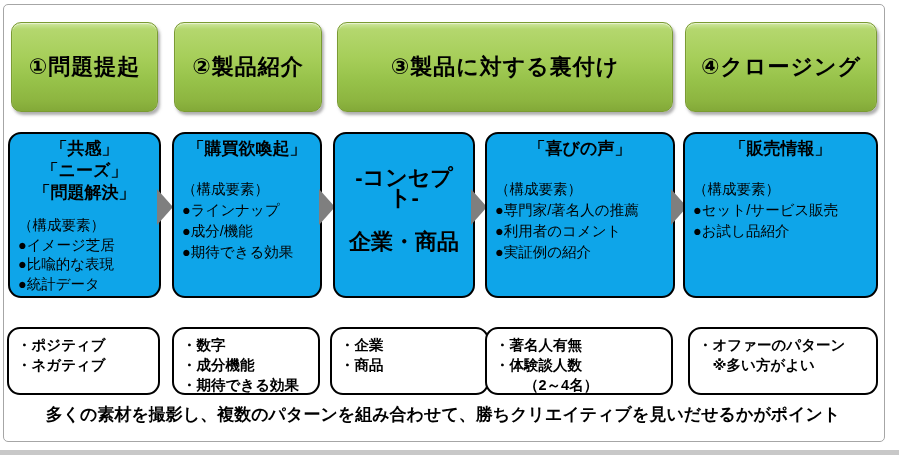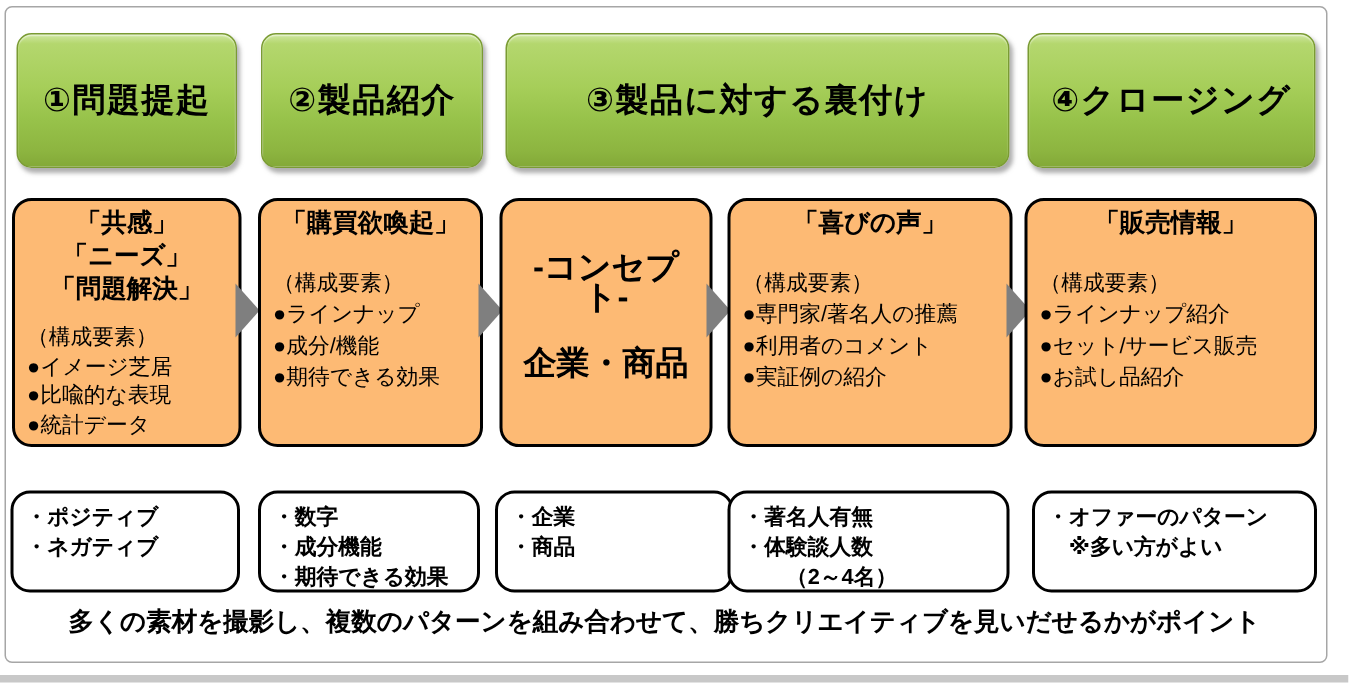--- a/index.html
+++ b/index.html
@@ -28,21 +28,21 @@
     font-size:22px;font-weight:bold;letter-spacing:1px;
   }
   .s1{left:11px;width:147px;}
   .s2{left:174px;width:148px;}
   .s3{left:337px;width:336px;}
   .s4{left:685px;width:192px;}
 
   
   .mid-box{
     position:absolute;top:132px;height:166px;box-sizing:border-box;
-    background:#fdba74;border:2px solid #000;border-radius:13px;
+    background:#0ea5e9;border:2px solid #000;border-radius:13px;
     padding:4px 7px 0 7px;
   }
   .m1{left:8px;width:153px;}
   .m2{left:172px;width:150px;}
   .m3{left:333px;width:142px;display:flex;flex-direction:column;justify-content:center;gap:24px;padding-bottom:14px;}
   .m4{left:485px;width:190px;}
   .m5{left:683px;width:195px;}
   .mid-title{text-align:center;font-weight:bold;font-size:17px;line-height:22px;}
   .mid-body{font-size:14.5px;line-height:21px;margin-top:19px;padding-left:1px;}
   .m1 .mid-body{margin-top:12px;line-height:19.5px;}
@@ -145,21 +145,20 @@
 </div>
 
 <div class="flow-arrow a4"></div>
 
 <div class="mid-box m5">
   <div class="mid-title">
     <div>「販売情報」</div>
   </div>
   <div class="mid-body">
     <div>（構成要素）</div>
-    <div>●ラインナップ紹介</div>
     <div>●セット/サービス販売</div>
     <div>●お試し品紹介</div>
   </div>
 </div>
 
 <div class="note-box n1">
   <div>・ポジティブ</div>
   <div>・ネガティブ</div>
 </div>
 <div class="note-box n2">

